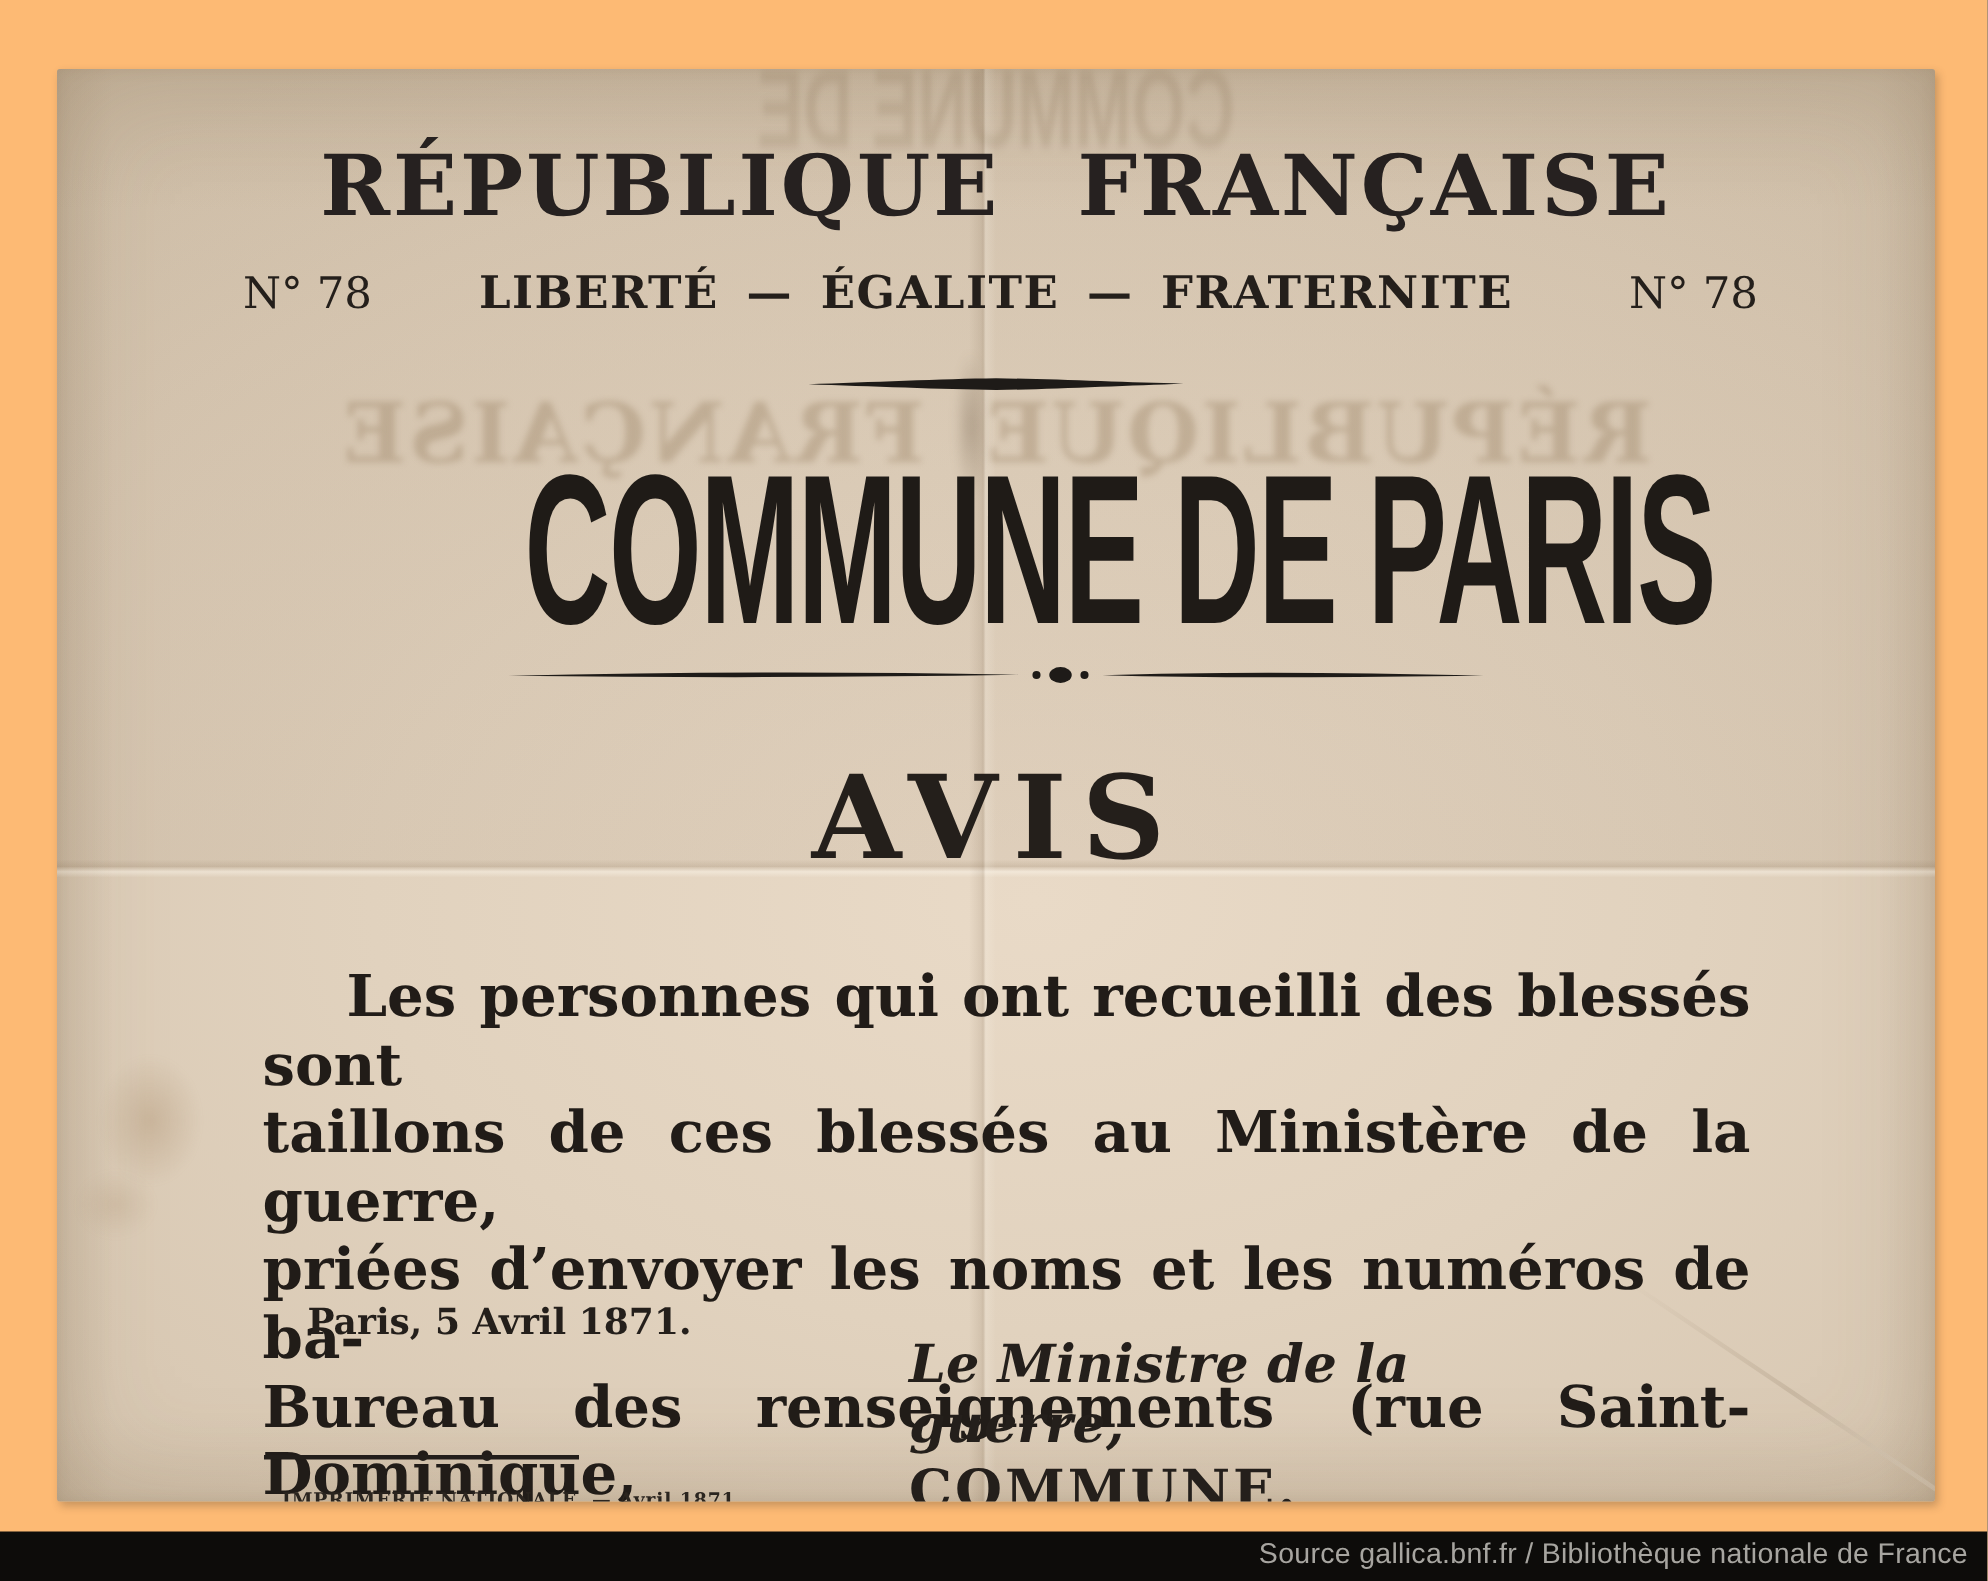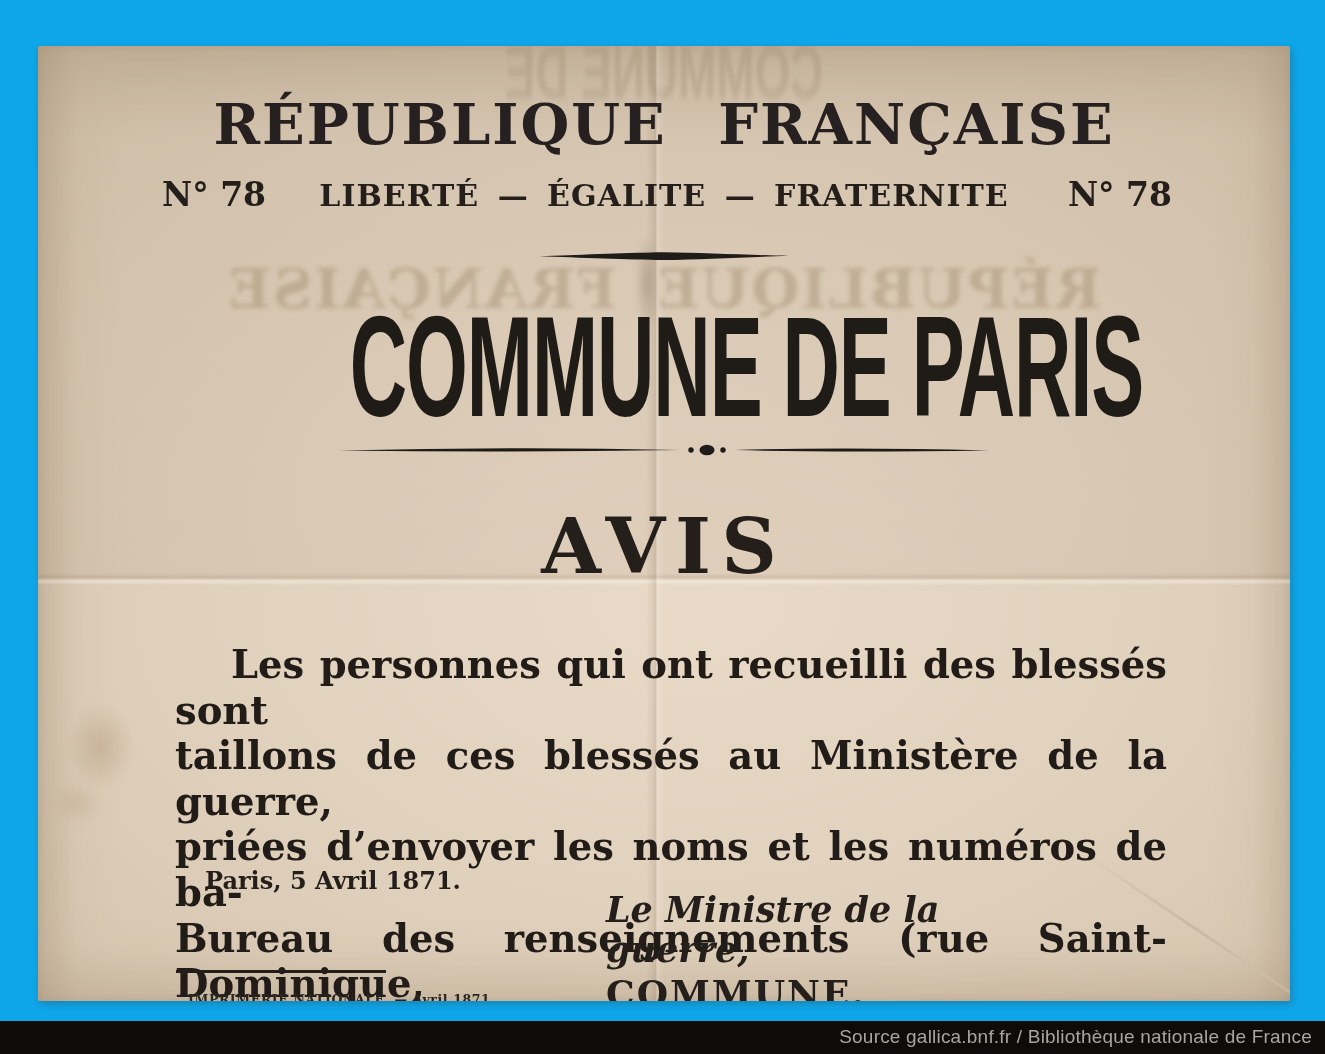--- a/index.html
+++ b/index.html
@@ -1,18 +1,18 @@
 <!DOCTYPE html>
 <html><head>
 <meta charset="utf-8">
 <style>
   html,body{margin:0;padding:0;background:#777;}
   .stage{
     position:relative;width:1325px;height:1054px;overflow:hidden;
-    background:#0ea5e9;
+    background:#fdba74;
     font-family:"DejaVu Serif", serif;
   }
   
   .paper{
     position:absolute;left:38px;top:46px;width:1252px;height:955px;overflow:hidden;
     border-radius:2px;
     background:
       radial-gradient(ellipse 980px 640px at 52% 58%, #e9dac7 0%, #e1d2be 45%, #d9c9b4 78%, #d2c2ac 100%);
     box-shadow:
       inset 0 0 75px rgba(122,98,68,.22),
@@ -46,21 +46,21 @@
   .ghost{position:absolute;left:0;right:0;text-align:center;pointer-events:none;white-space:nowrap;}
   .ghost-top{top:-6px;height:66px;line-height:66px;overflow:hidden;
     font-family:"Liberation Sans",sans-serif;font-weight:bold;font-size:74px;
     color:rgba(118,94,64,.16);transform:scaleX(-.62);filter:blur(3px);}
   .ghost-mid{top:214px;height:58px;line-height:58px;font-weight:bold;font-size:55px;
     letter-spacing:2px;word-spacing:18px;color:rgba(138,111,80,.30);
     transform:scaleX(-1);filter:blur(2px);}
   
   .republic-title{position:absolute;left:0;right:0;top:48px;text-align:center;
     font-size:56px;line-height:60px;font-weight:bold;letter-spacing:2px;word-spacing:30px;color:#262120;}
-  .issue-num{position:absolute;top:132px;font-size:33px;line-height:34px;font-weight:bold;}
+  .issue-num{position:absolute;top:132px;font-size:29px;line-height:34px;font-weight:normal;}
   .issue-num.left{left:124px;}
   .issue-num.right{right:118px;}
   .motto{position:absolute;left:0;right:0;top:133px;text-align:center;
     font-size:30px;line-height:34px;font-weight:bold;letter-spacing:1px;word-spacing:7px;}
   .divider1{position:absolute;left:50%;top:201px;transform:translateX(-50%);}
   .commune-wrap{position:absolute;left:0;right:0;top:250px;text-align:center;}
   .commune{display:inline-block;white-space:nowrap;
     font-family:"Liberation Sans",sans-serif;font-weight:bold;font-size:142px;line-height:1;
     letter-spacing:-2px;transform:scaleX(.56);transform-origin:center;color:#1f1b17;}
   .divider2{position:absolute;left:50%;top:396px;transform:translateX(-50%);}

